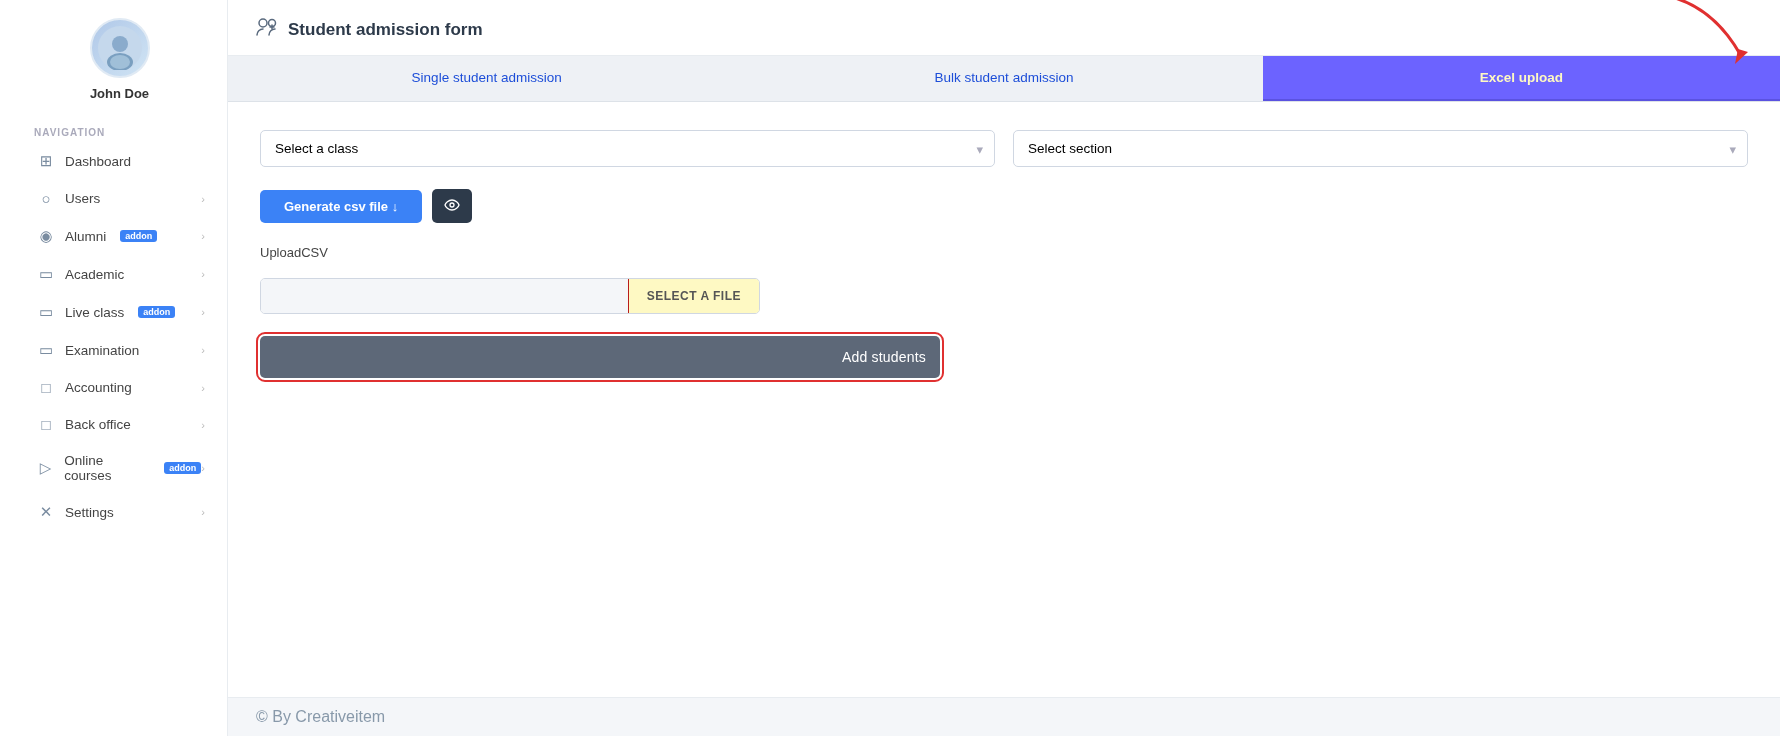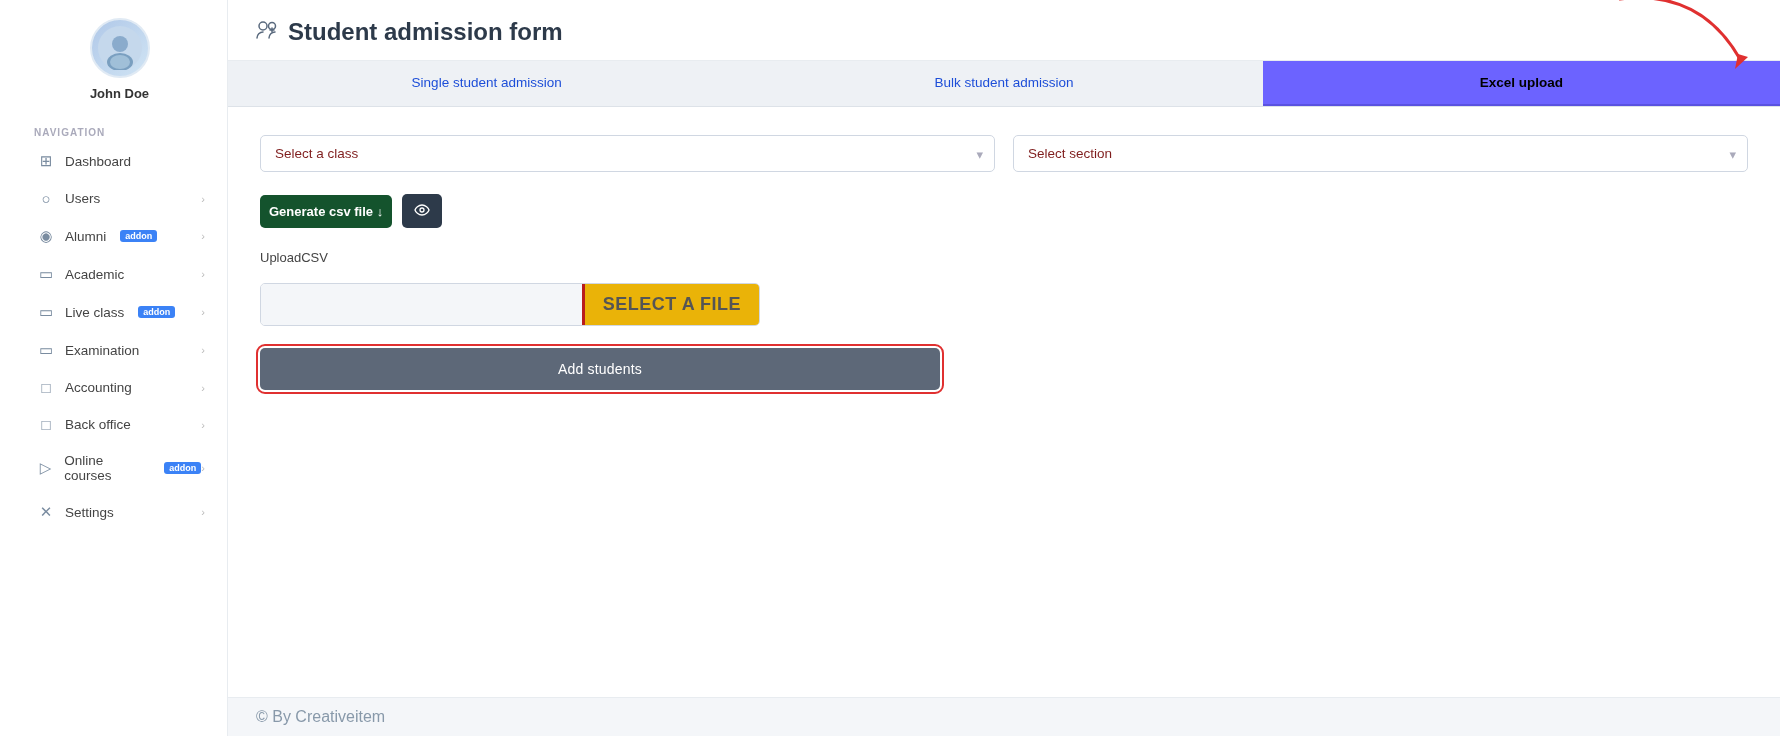--- a/index.html
+++ b/index.html
@@ -89,21 +89,21 @@
     .main-header {
       background: #fff;
       padding: 18px 28px 14px;
       border-bottom: 1px solid #e8ecf0;
       display: flex;
       align-items: center;
       gap: 10px;
     }
     .main-header-icon { color: #5a6a7e; font-size: 18px; }
     .main-header-title {
-      font-size: 24px;
+      font-size: 17px;
       font-weight: 700;
       color: #2d3a4a;
     }
 
     
     .tabs-row {
       display: flex;
       background: #eef1f5;
       border-bottom: 1px solid #dde2e8;
     }
@@ -113,21 +113,21 @@
       padding: 14px 0;
       font-size: 13.5px;
       font-weight: 500;
       color: #1d4ed8;
       cursor: pointer;
       border-bottom: 2px solid transparent;
       transition: background 0.15s;
     }
     .tab.active {
       background: #6c63ff;
-      color: #000000;
+      color: #fef9c3;
       font-weight: 600;
       border-bottom: 2px solid #5a52e0;
     }
 
     
     .content-area {
       flex: 1;
       background: #fff;
       padding: 28px 32px;
       overflow-y: auto;
@@ -142,21 +142,21 @@
     .select-wrapper {
       flex: 1;
       position: relative;
     }
     .select-wrapper select {
       width: 100%;
       padding: 10px 36px 10px 14px;
       border: 1px solid #d0d7e2;
       border-radius: 5px;
       font-size: 13.5px;
-      color: #7f1d1d;
+      color: #000000;
       background: #fff;
       appearance: none;
       cursor: pointer;
     }
     .select-wrapper .chevron {
       position: absolute;
       right: 12px;
       top: 50%;
       transform: translateY(-50%);
       color: #aab;
@@ -165,25 +165,25 @@
     }
 
     
     .buttons-row {
       display: flex;
       align-items: center;
       gap: 10px;
       margin-bottom: 22px;
     }
     .btn-generate {
-      background: #14532d;
+      background: #3b82f6;
       color: #fff;
       border: none;
       border-radius: 5px;
-      padding: 9px 9px;
+      padding: 9px 24px;
       font-size: 13px;
       font-weight: 600;
       cursor: pointer;
       display: flex;
       align-items: center;
       gap: 6px;
     }
     .btn-eye {
       background: #2d3a4a;
       color: #fff;
@@ -212,50 +212,51 @@
       max-width: 500px;
     }
     .upload-placeholder {
       flex: 1;
       background: #f4f6f9;
       padding: 10px 12px;
       font-size: 13px;
       color: #aaa;
     }
     .btn-select-file {
-      background: #eab308;
+      background: #fef9c3;
       border: none;
-      border-left: 3px solid #b91c1c;
+      border-left: 1px solid #b91c1c;
       padding: 10px 18px;
-      font-size: 18px;
+      font-size: 12px;
       font-weight: 700;
       color: #555;
       cursor: pointer;
       letter-spacing: 0.5px;
       text-transform: uppercase;
     }
 
     
     .add-students-wrapper {
       max-width: 680px;
       position: relative;
     }
     .btn-add-students {
       width: 100%;
       background: #5d6878;
       color: #fff;
       border: none;
       border-radius: 5px;
-      padding: 13px 0;
+      padding: 13px 14px;
       font-size: 14px;
       font-weight: 500;
       cursor: pointer;
       letter-spacing: 0.2px;
       outline: 2px solid #e03030;
       outline-offset: 2px;
+      text-align: right;
     }
 
     
     .main-footer {
       background: #f4f6f9;
       border-top: 1px solid #e8ecf0;
       padding: 10px 28px;
       font-size: 16px;
       color: #8899aa;
     }

